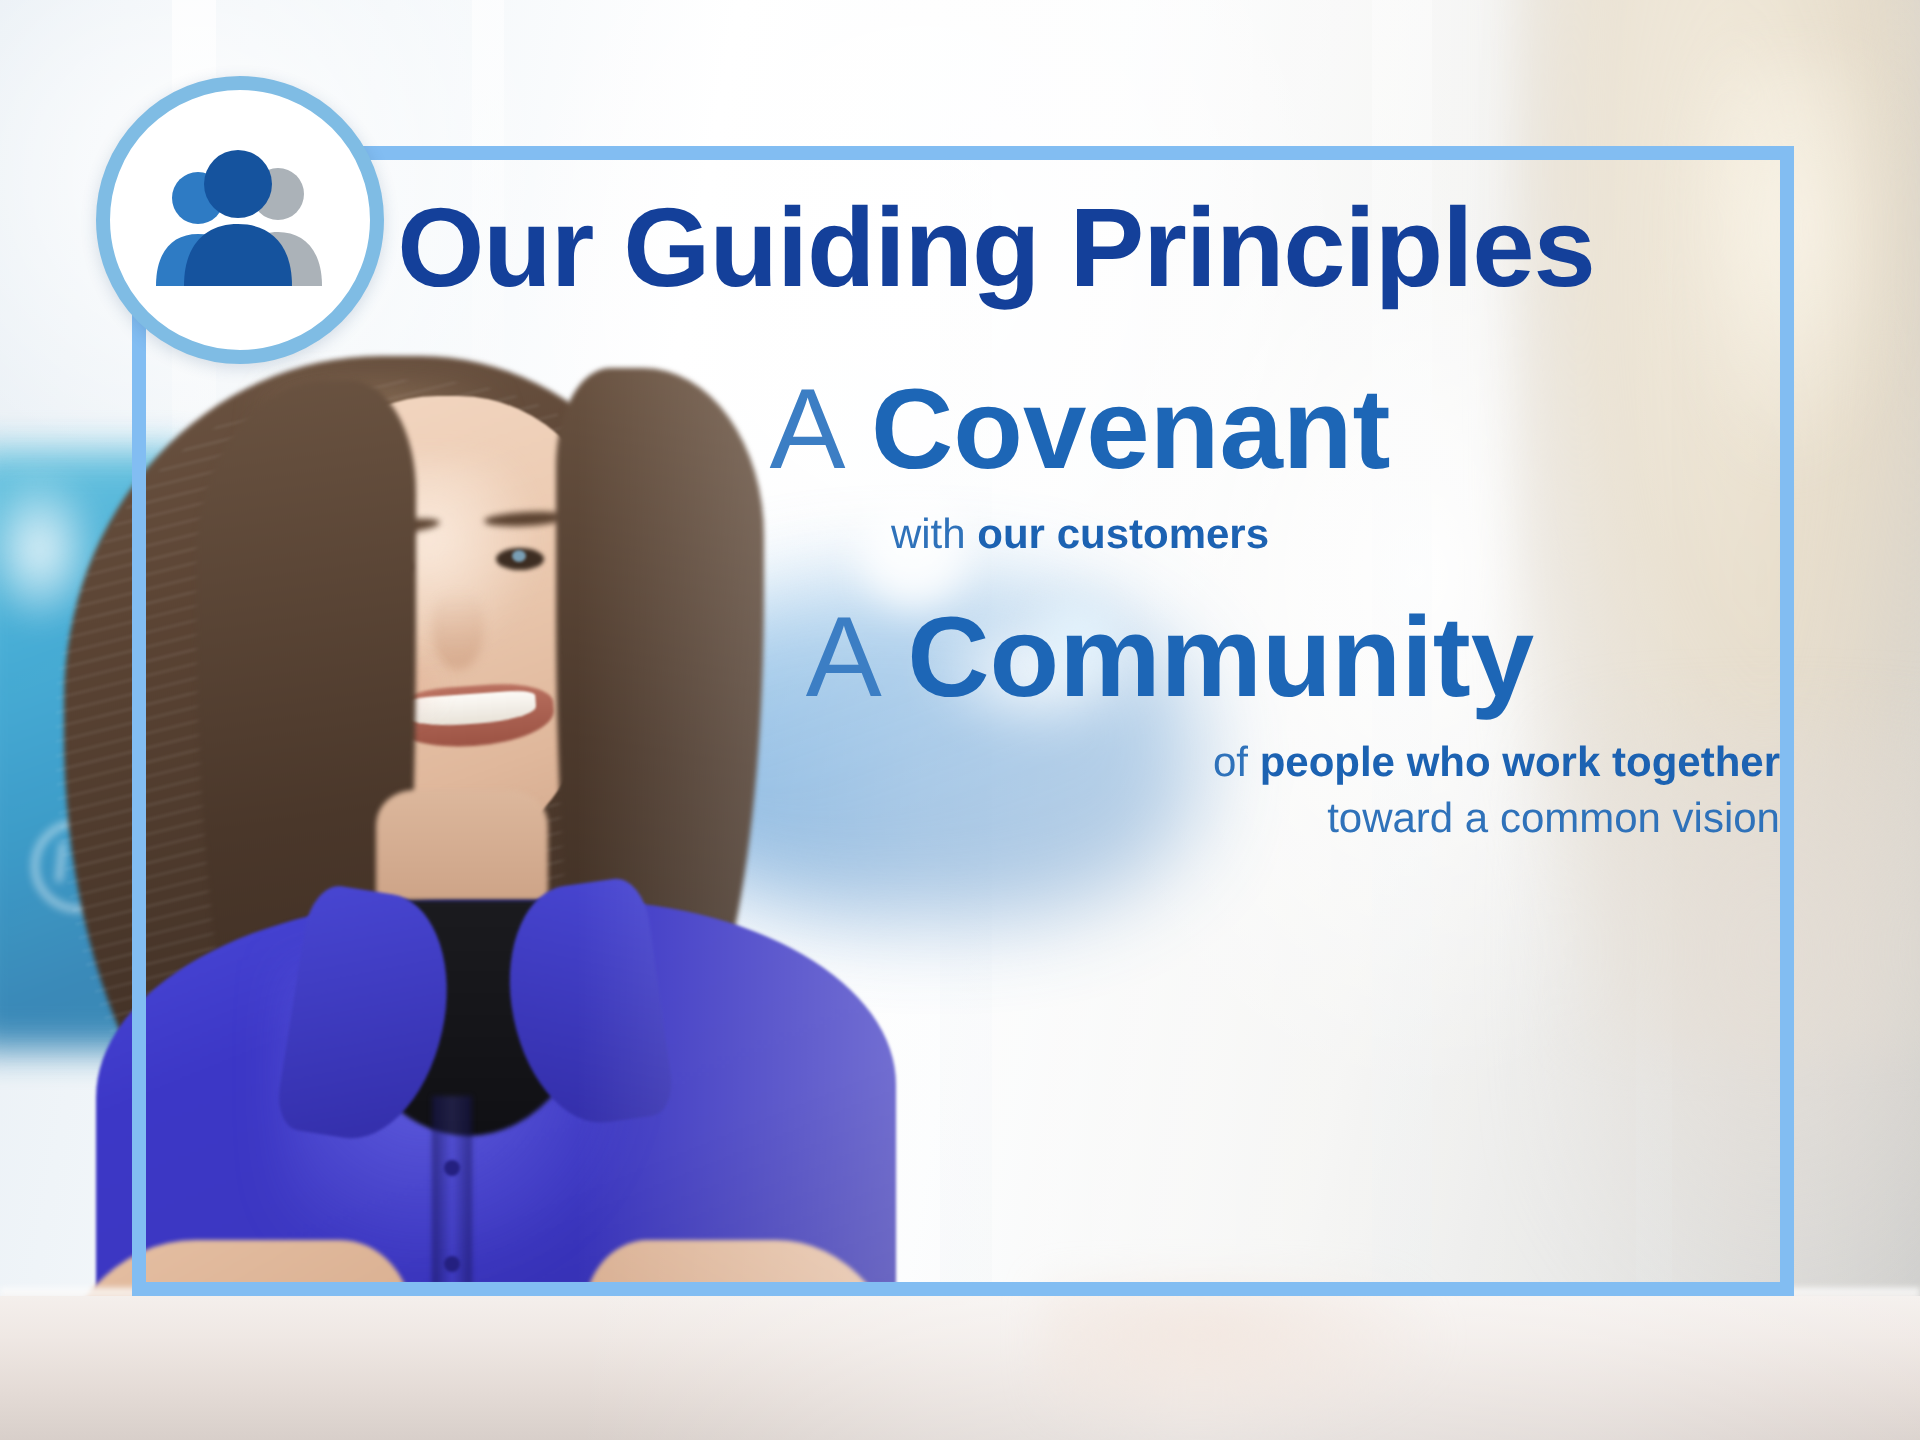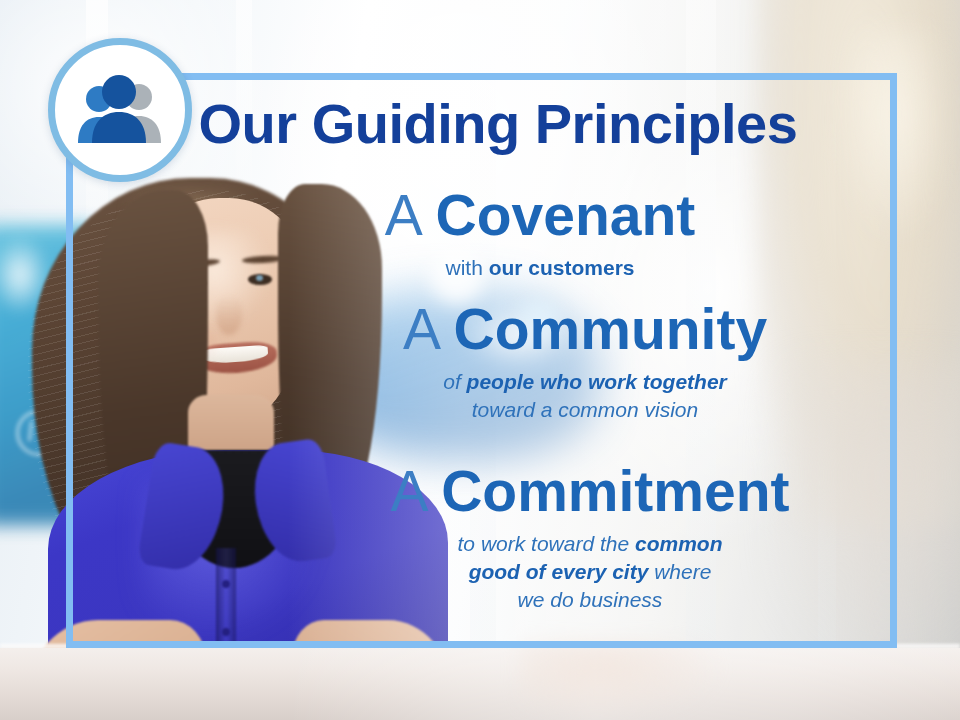--- a/index.html
+++ b/index.html
@@ -298,21 +298,21 @@
   .head .key{font-weight:bold;color:#1d66b6;}
   .sub{
     font-size:21px;line-height:1.32;color:#2f72ba;margin-top:9px;
   }
   .sub b{font-weight:bold;color:#1c62b2;}
 
   .block-covenant{left:250px;top:186px;width:580px;text-align:center;}
   .block-community{left:280px;top:300px;width:610px;text-align:center;}
   .block-commitment{left:300px;top:462px;width:580px;text-align:center;}
   .block-community .sub,
-  .block-commitment .sub{text-align:center;font-style:italic;}
+  .block-commitment .sub{text-align:right;}
 </style>
 </head>
 <body>
 
 <div id="poster">
 
   <div class="photo-layer">
     <div class="bg-base"></div>
     <div class="bg-window-a"></div>
     <div class="bg-window-b"></div>
@@ -428,32 +428,15 @@
       <div class="sub">
         <div>
           <span>of </span><b>people who work together</b>
         </div>
         <div>
           <span>toward a common vision</span>
         </div>
       </div>
     </div>
 
-    <div class="block block-commitment">
-      <div class="head">
-        <span class="lead">A</span>
-        <span class="key">Commitment</span>
-      </div>
-      <div class="sub">
-        <div>
-          <span>to work toward the </span><b>common</b>
-        </div>
-        <div>
-          <b>good of every city</b><span> where</span>
-        </div>
-        <div>
-          <span>we do business</span>
-        </div>
-      </div>
-    </div>
 
   </div>
 </div>
 
 </body></html>

